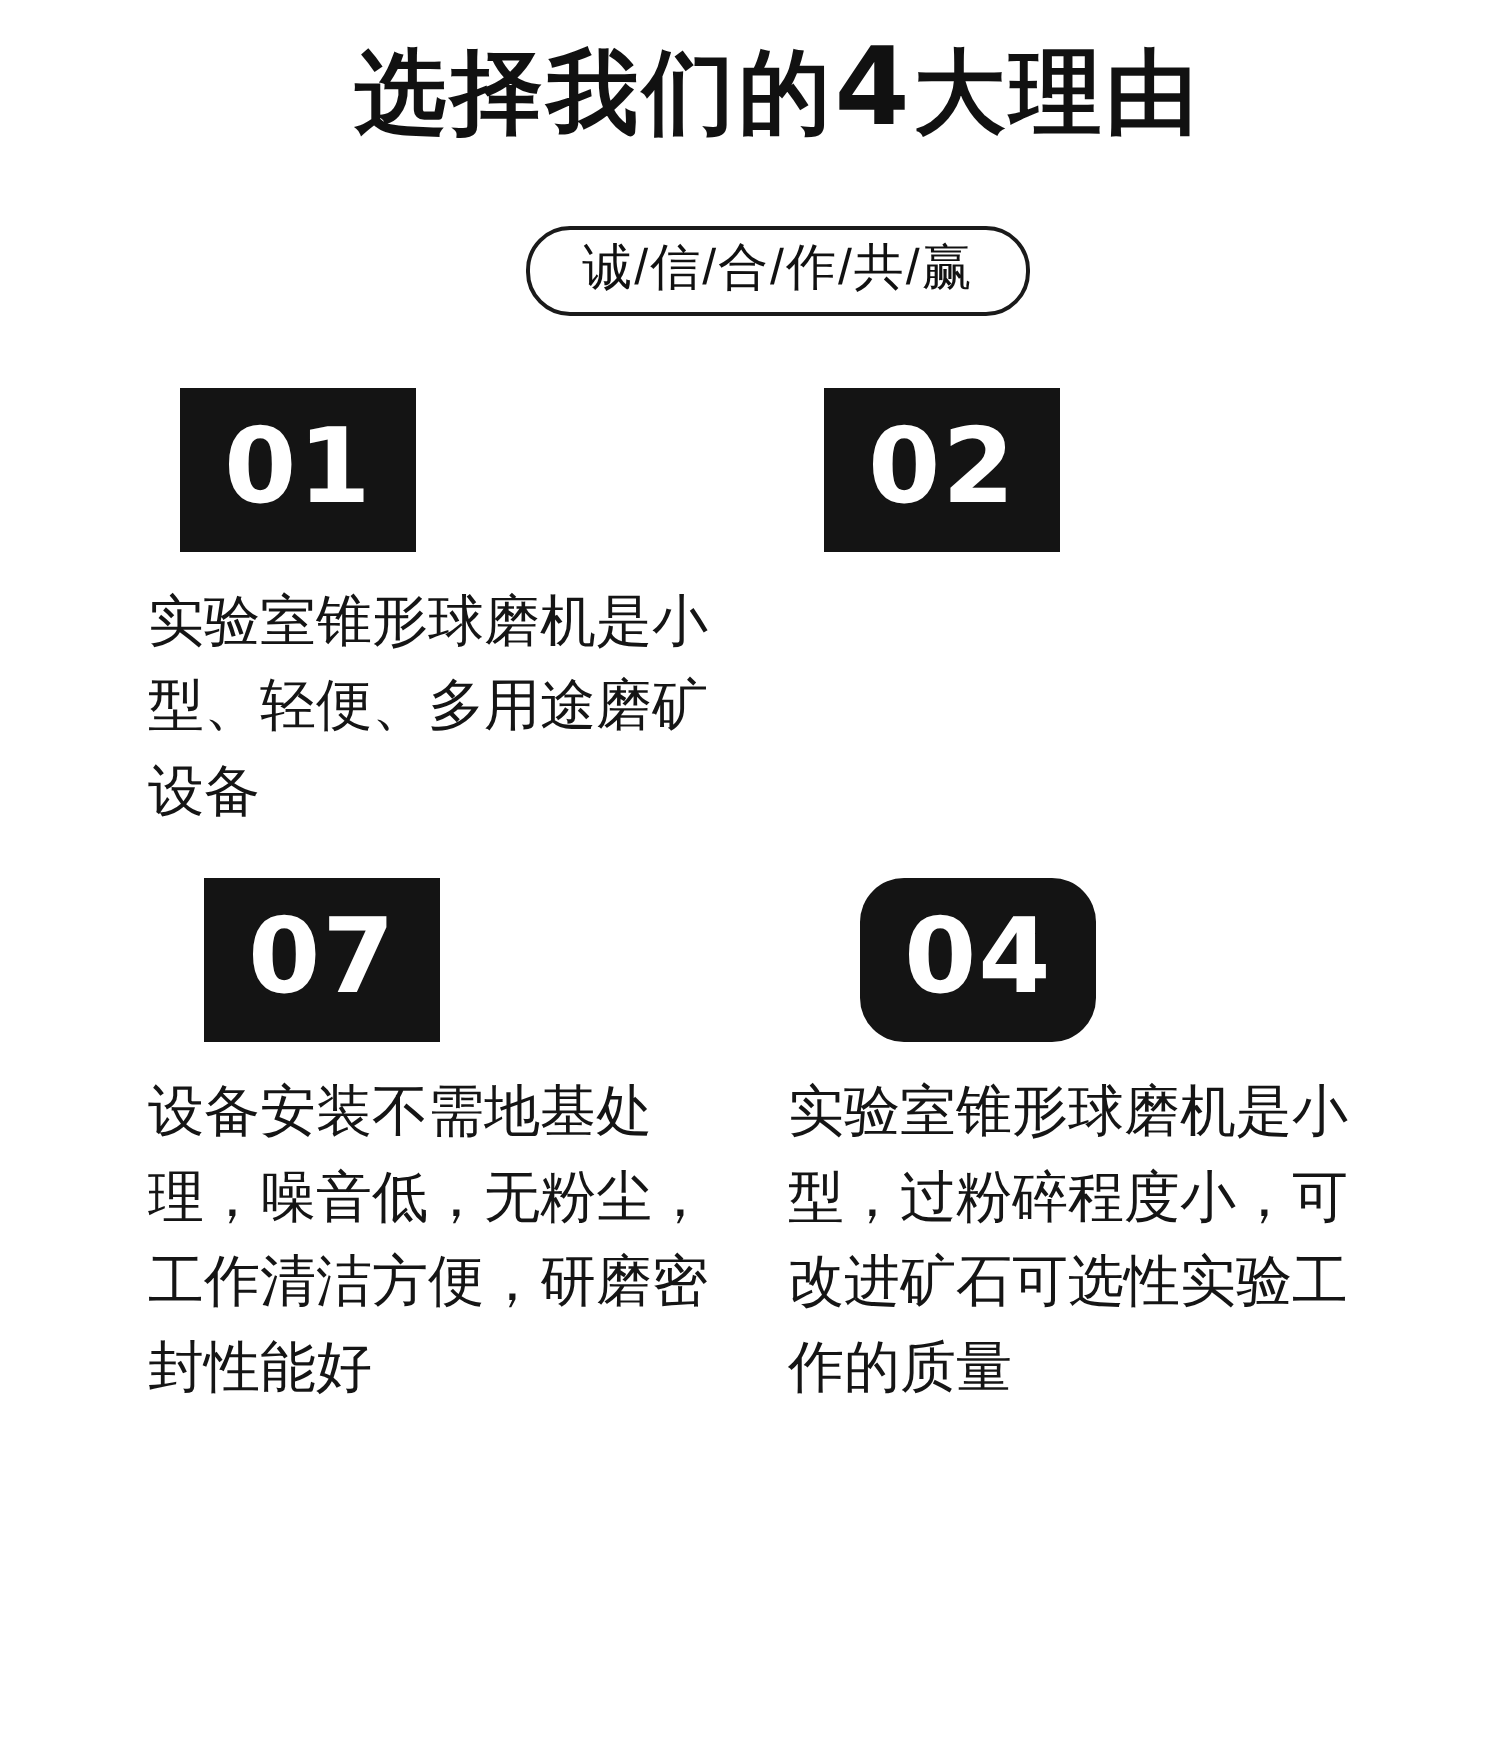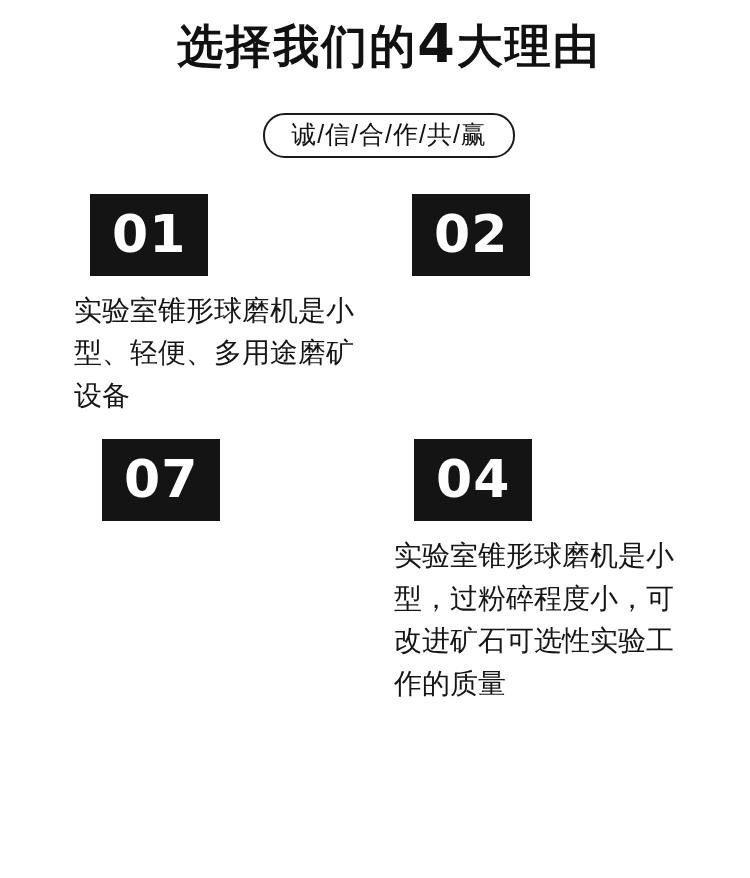--- a/index.html
+++ b/index.html
@@ -93,21 +93,22 @@
     word-break: break-all;
   }
   .cell.right .badge {
     margin-left: 18px;
     text-align: center;
   }
   .row2 .badge {
     margin-left: 28px;
   }
   .row2.right .badge {
-    margin-left: 20px;
+    margin-left: 36px;
+    border-radius: 22px;
   }
 </style>
 </head>
 <body>
 
 <div class="page">
 
   <div class="header">
     <div class="title"><span>选择我们的</span><span class="num">4</span><span>大理由</span></div>
     <div class="subtitle-wrap">
@@ -121,20 +122,21 @@
       <div class="badge">01</div>
       <div class="cell-text">实验室锥形球磨机是小型、轻便、多用途磨矿设备</div>
     </div>
 
     <div class="cell right">
       <div class="badge">02</div>
     </div>
 
     <div class="cell left row2">
       <div class="badge">07</div>
+      <div class="cell-text">设备安装不需地基处理，噪音低，无粉尘，工作清洁方便，研磨密封性能好</div>
     </div>
 
     <div class="cell right row2">
       <div class="badge">04</div>
       <div class="cell-text">实验室锥形球磨机是小型，过粉碎程度小，可改进矿石可选性实验工作的质量</div>
     </div>
 
   </div>
 </div>
 

